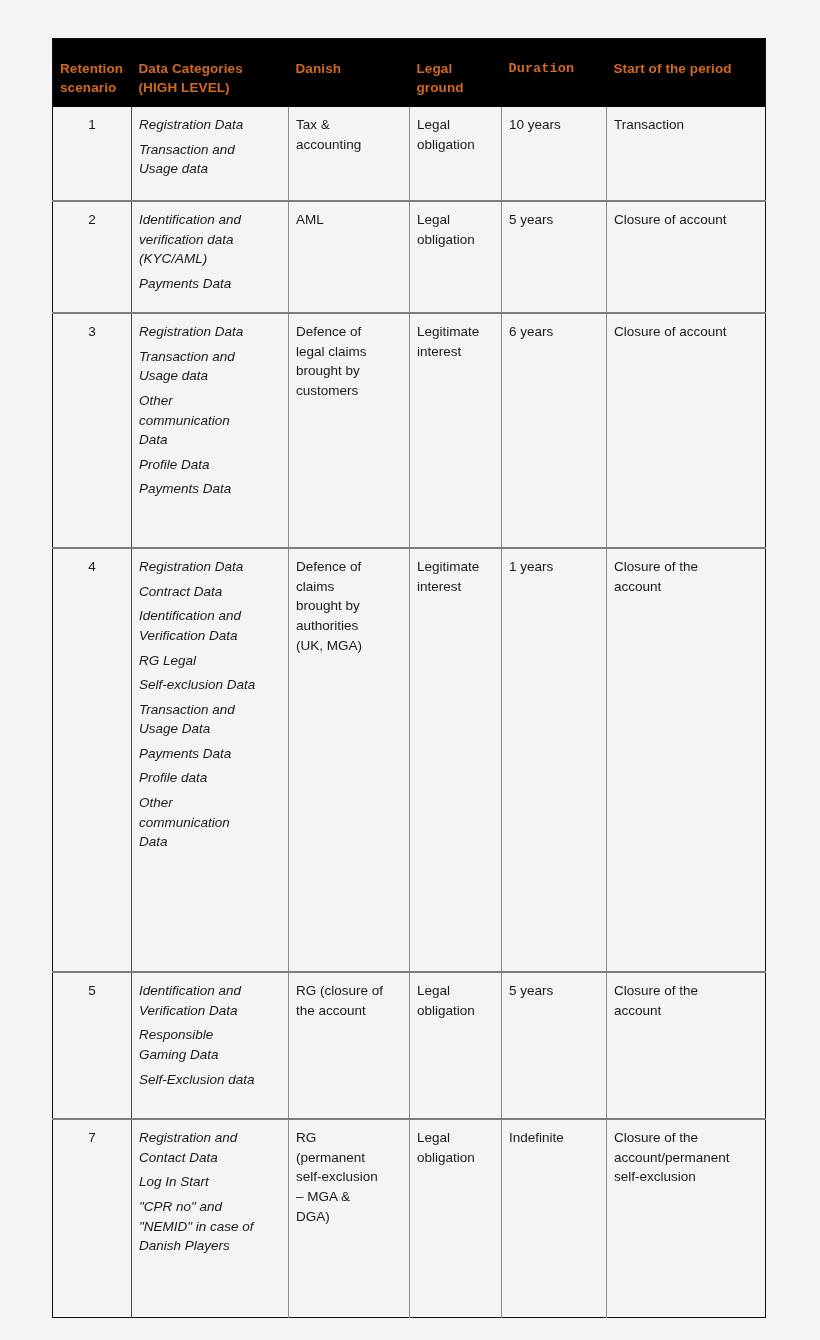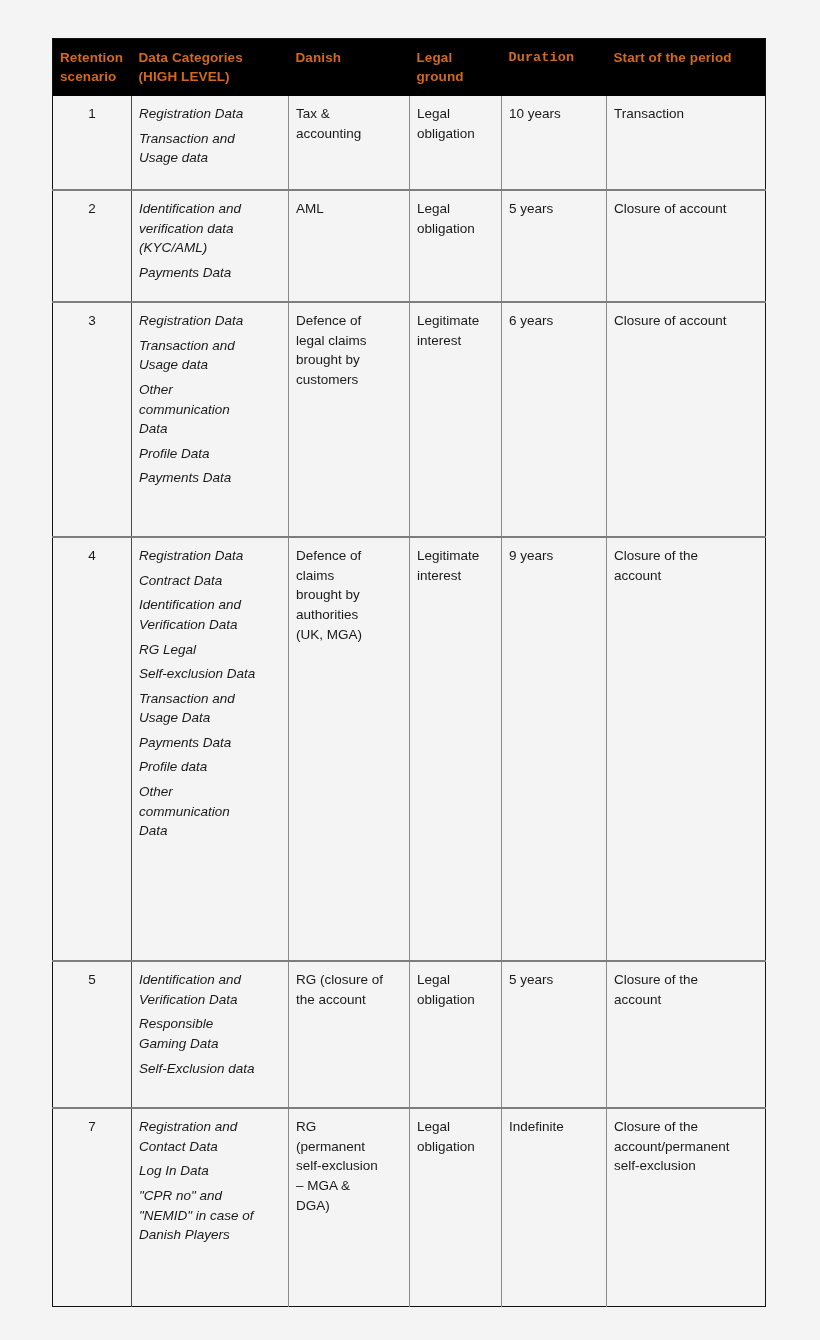--- a/index.html
+++ b/index.html
@@ -40,21 +40,21 @@
   .retention-table col.c-start { width: 159px; }
 
   .retention-table thead th {
     background: #000000;
     color: #d2691e;
     font-size: 13.5px;
     font-weight: bold;
     line-height: 1.42;
     text-align: left;
     vertical-align: top;
-    padding: 9px 7px 10px 7px;
+    padding: 20px 7px 10px 7px;
     border: none;
     letter-spacing: 0.1px;
   }
 
   .retention-table tbody td {
     background: #f4f4f4;
     vertical-align: top;
     font-size: 13.5px;
     line-height: 1.45;
     padding: 8px 7px 9px 7px;
@@ -230,21 +230,21 @@
 claims
 brought by
 authorities
 (UK, MGA)</div>
           </td>
         <td class="ground-cell">
             <div class="cell-line">Legitimate
 interest</div>
           </td>
         <td class="duration-cell">
-            <div class="cell-line">9 years</div>
+            <div class="cell-line">1 years</div>
           </td>
         <td class="start-cell last-col">
             <div class="cell-line">Closure of the
 account</div>
           </td>
       </tr>
 
       <tr data-row="5">
         <td class="scenario-cell">5</td>
         <td class="cell-block categories-cell">
@@ -269,21 +269,21 @@
             <div class="cell-line">Closure of the
 account</div>
           </td>
       </tr>
 
       <tr data-row="7">
         <td class="scenario-cell">7</td>
         <td class="cell-block categories-cell">
           <div class="cell-line">Registration and
 Contact Data</div>
-          <div class="cell-line">Log In Data</div>
+          <div class="cell-line">Log In Start</div>
           <div class="cell-line">"CPR no" and
 "NEMID" in case of
 Danish Players</div>
         </td>
         <td class="purpose-cell">
             <div class="cell-line">RG
 (permanent
 self-exclusion
 – MGA &amp;
 DGA)</div>

